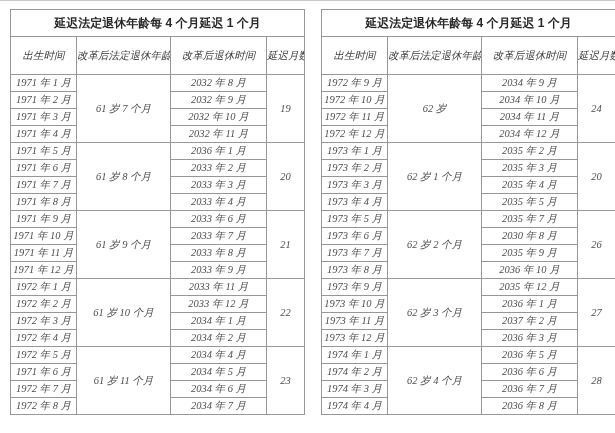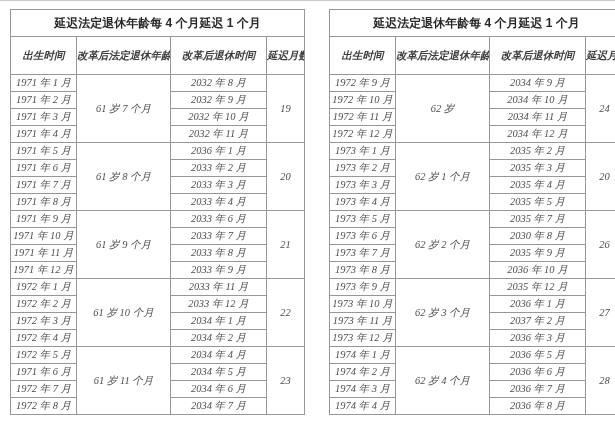--- a/index.html
+++ b/index.html
@@ -11,21 +11,21 @@
   }
   .page-top-edge {
     position: absolute; top: 0; left: 0;
     width: 615px; height: 1px;
     background: #c9c9c9;
   }
   .tables-wrap {
     position: absolute; top: 9px; left: 10px;
     width: 595px;
     display: flex;
-    gap: 24px;
+    gap: 16px;
   }
   table.ret-table {
     border-collapse: collapse;
     table-layout: fixed;
     width: 294px;
     border: 1.5px solid #474747;
     background: #ffffff;
   }
   table.ret-table th, table.ret-table td {
     border: 1px solid #979797;
@@ -37,21 +37,21 @@
   th.title-cell {
     height: 27px;
     font-family: "Liberation Sans", "DejaVu Sans", sans-serif;
     font-weight: bold;
     font-size: 12px;
     color: #272727;
     border-bottom: 1px solid #6e6e6e;
   }
   tr.header-row th {
     height: 38px;
-    font-weight: bold;
+    font-weight: normal;
     font-style: italic;
     font-size: 10.5px;
     color: #3c3c3c;
   }
   tbody td {
     height: 17px;
     font-size: 10.5px;
     color: #4d4d4d;
     font-style: italic;
   }

